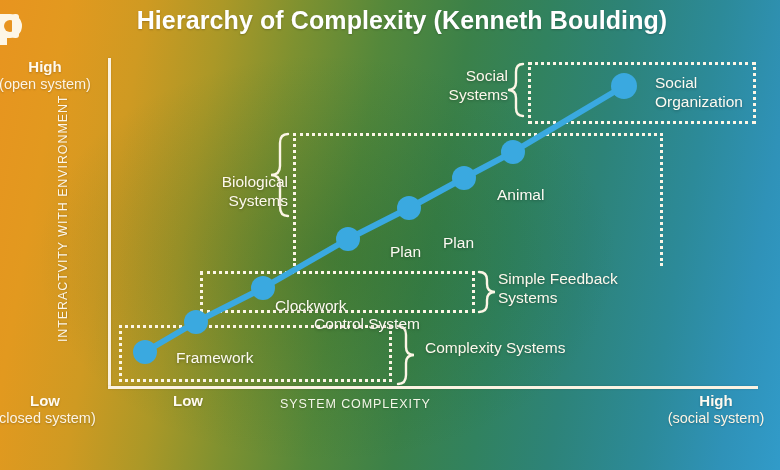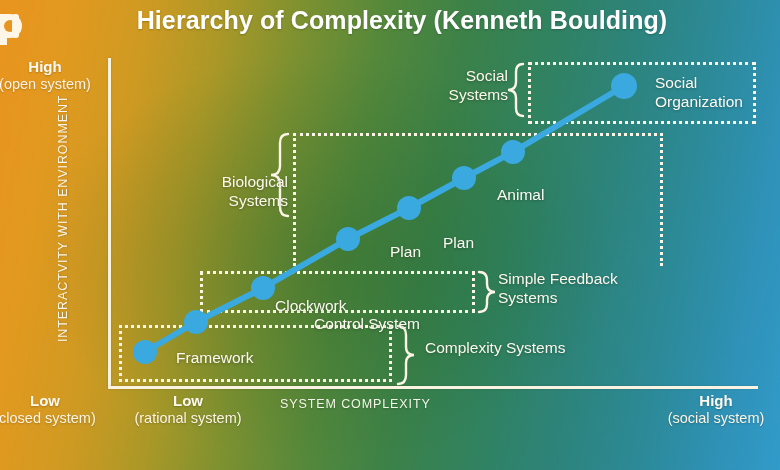--- a/index.html
+++ b/index.html
@@ -175,21 +175,20 @@
   <div class="corner" id="lbl-high-left">
     <span class="big">High</span>
     <span class="sub">(open system)</span>
   </div>
   <div class="corner" id="lbl-low-left">
     <span class="big">Low</span>
     <span class="sub">(closed system)</span>
   </div>
   <div class="corner" id="lbl-low-x">
     <span class="big">Low</span>
-    <span class="sub">(rational system)</span>
   </div>
   <div class="corner" id="lbl-high-x">
     <span class="big">High</span>
     <span class="sub">(social system)</span>
   </div>
 
   <div id="ylabel">INTERACTVITY WITH ENVIRONMENT</div>
   <div id="xlabel">SYSTEM COMPLEXITY</div>
 
   <div class="dbox" style="left:119px; top:325px; width:273px; height:57px;"></div>

